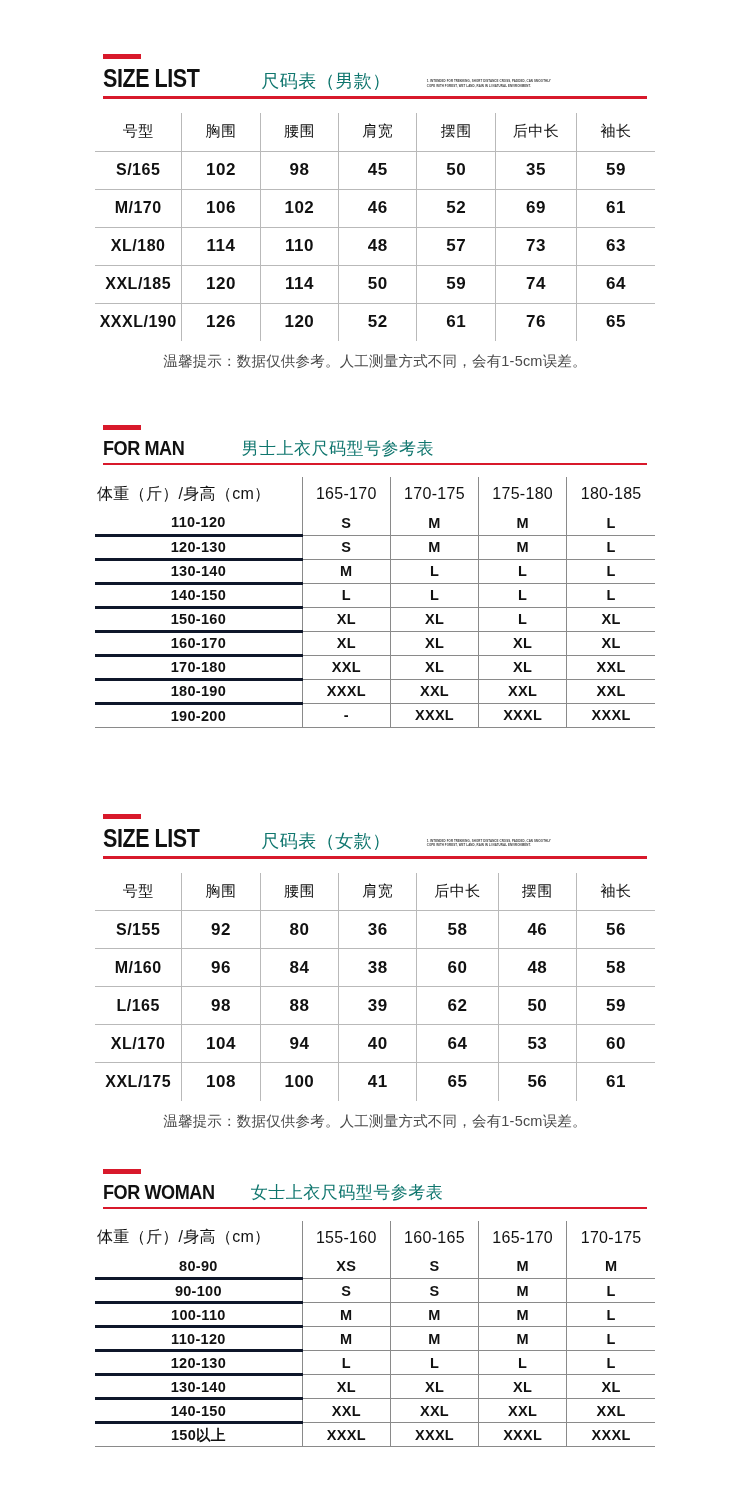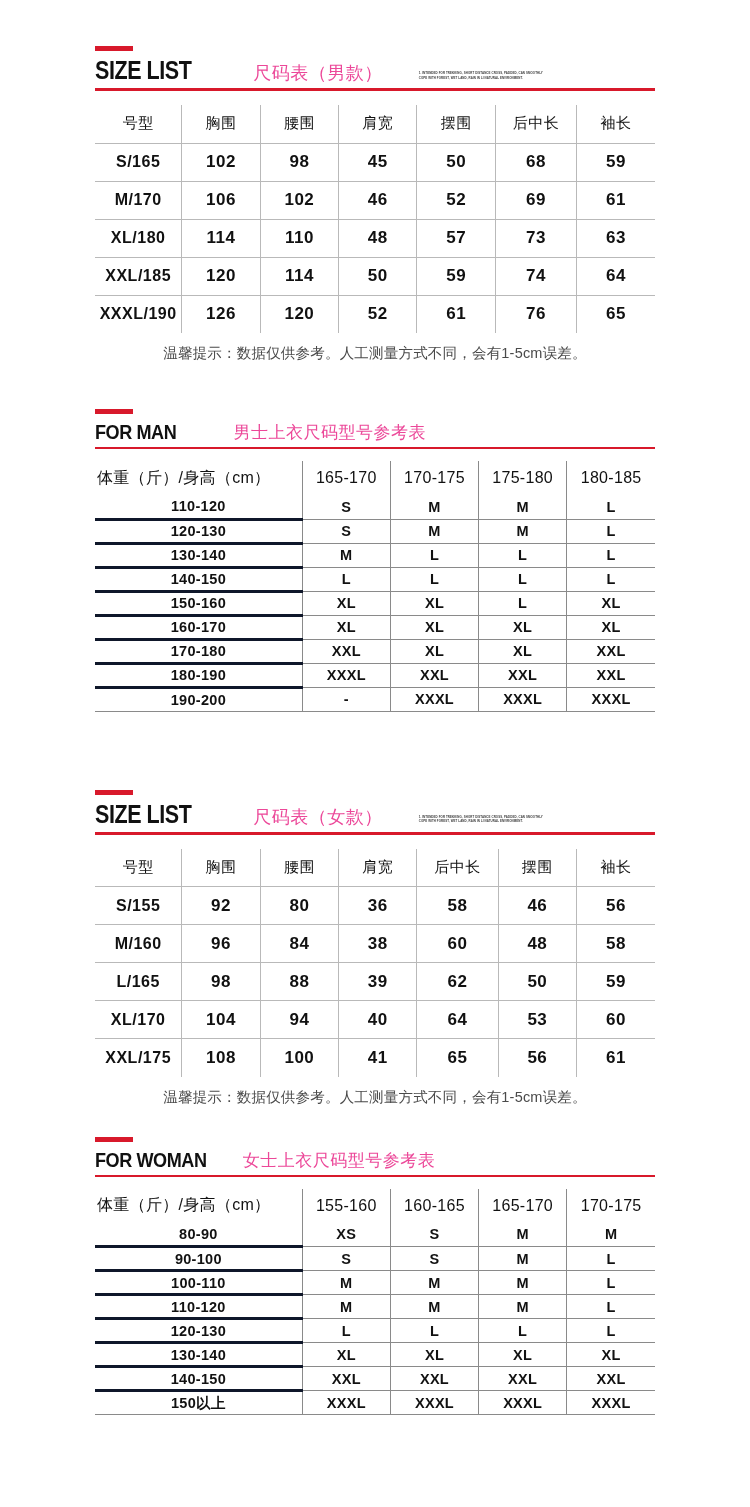--- a/index.html
+++ b/index.html
@@ -9,21 +9,21 @@
     height: 1507px;
     background: #ffffff;
     font-family: "Liberation Sans", "DejaVu Sans", sans-serif;
     color: #111111;
     overflow: hidden;
   }
 
   .page { position: relative; width: 750px; height: 1507px; padding: 0 95px; }
 
   
-  .section-head { position: relative; margin: 0; }
+  .section-head { position: relative; margin: 8px; }
   .accent-tick {
     width: 38px;
     height: 5px;
     background: #d8192b;
     margin-bottom: 7px;
   }
   .head-row {
     display: flex;
     align-items: flex-end;
     padding-bottom: 5px;
@@ -35,21 +35,21 @@
     letter-spacing: -0.5px;
     line-height: 1;
     transform: scaleX(0.86);
     transform-origin: left bottom;
     white-space: nowrap;
   }
   .head-en.small { font-size: 21px; }
   .head-cn {
     font-size: 18px;
     line-height: 1;
-    color: #ec4899;
+    color: #0f766e;
     white-space: nowrap;
     letter-spacing: 0.5px;
   }
   .head-cn.sz { margin-left: 46px; padding-bottom: 1px; }
   .head-cn.ref-man { margin-left: 44px; padding-bottom: 1px; font-size: 17px; }
   .head-cn.ref-woman { margin-left: 18px; padding-bottom: 1px; font-size: 17px; }
   .head-fine {
     margin-left: 36px;
     padding-bottom: 3px;
     width: 128px;
@@ -184,21 +184,21 @@
         <th>袖长</th>
       </tr>
     </thead>
     <tbody>
       <tr>
         <td class="sizecol">S/165</td>
         <td>102</td>
         <td>98</td>
         <td>45</td>
         <td>50</td>
-        <td>68</td>
+        <td>35</td>
         <td>59</td>
       </tr>
       <tr>
         <td class="sizecol">M/170</td>
         <td>106</td>
         <td>102</td>
         <td>46</td>
         <td>52</td>
         <td>69</td>
         <td>61</td>

